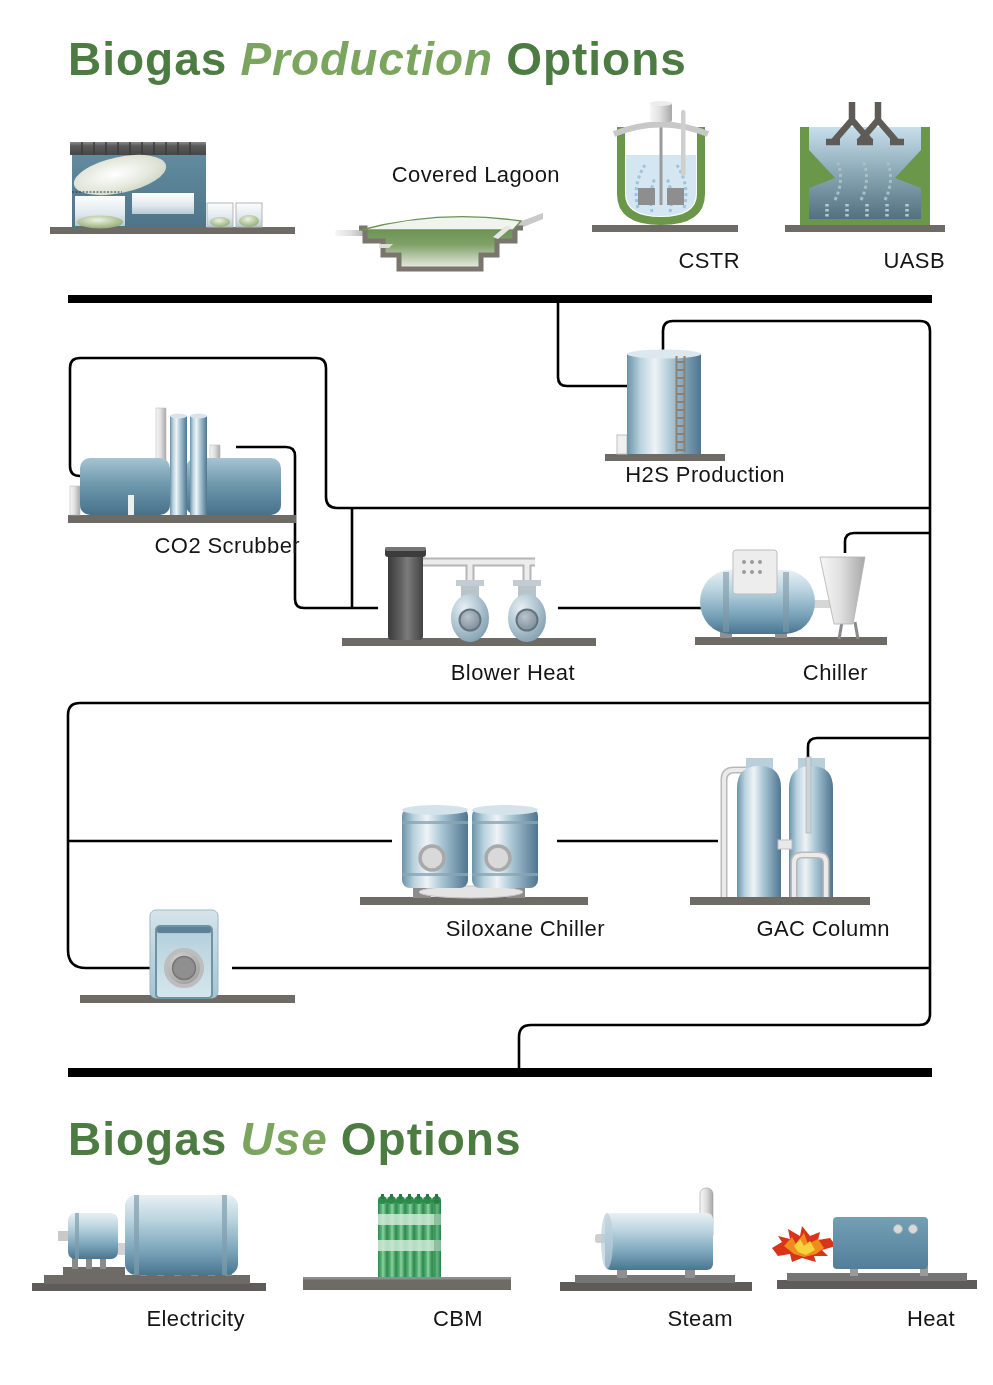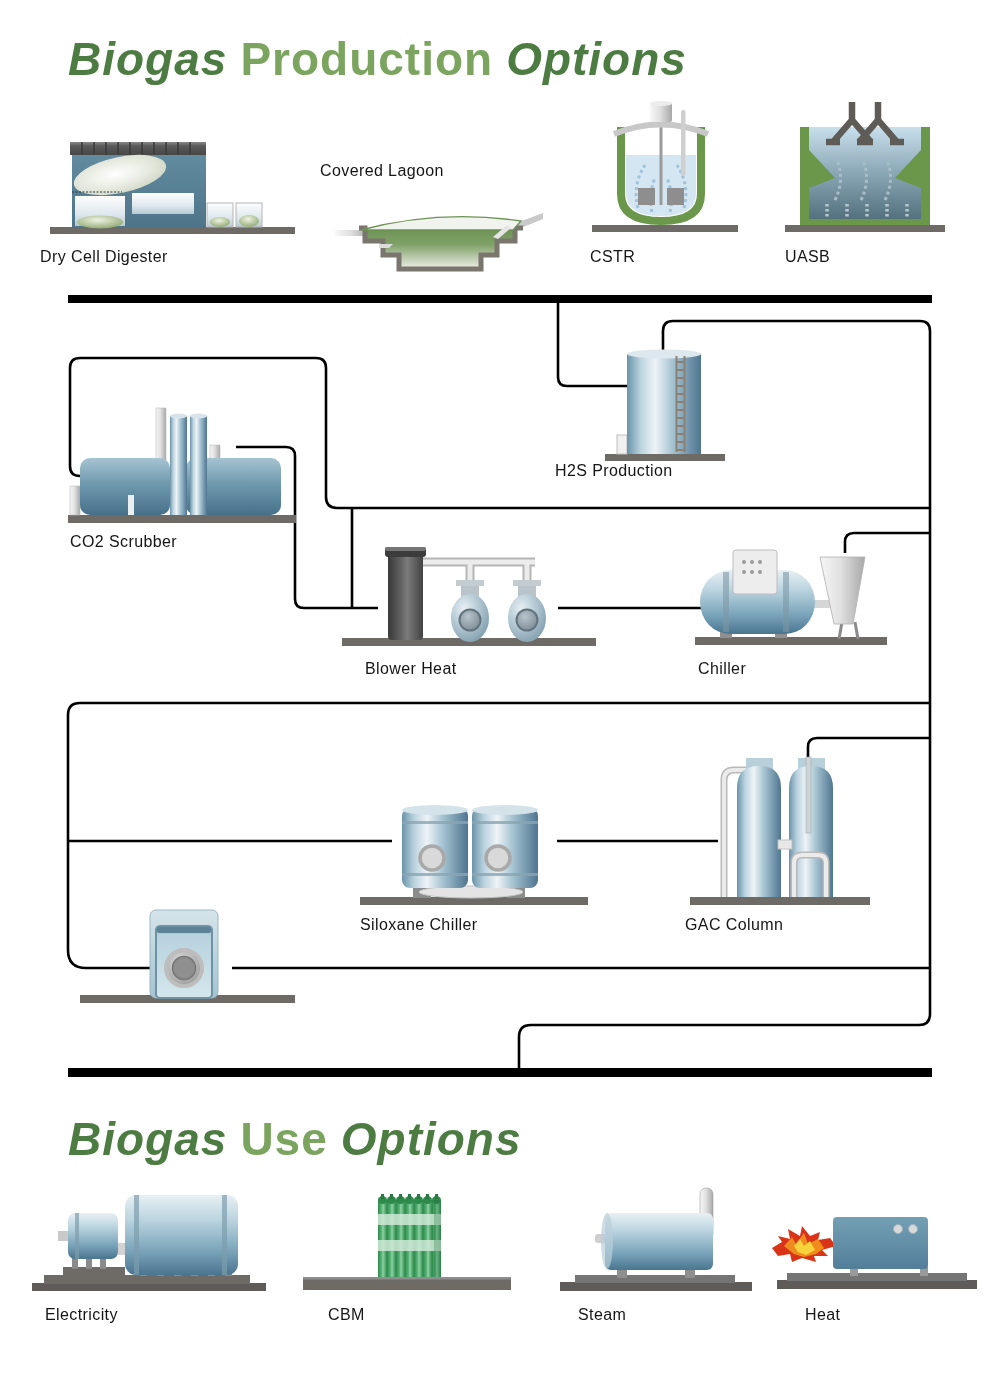--- a/index.html
+++ b/index.html
@@ -1,23 +1,23 @@
 <!DOCTYPE html>
 <html style="--dark-green: #4d7c42; --light-green: #7ba55e;"><head>
 <meta charset="utf-8">
 <style>
   html,body{margin:0;padding:0;background:#888;}
   #canvas{position:relative;width:993px;height:1385px;background:#ffffff;margin:0 auto;
           font-family:"Liberation Sans", sans-serif;overflow:hidden;}
   .abs{position:absolute;}
   .title{position:absolute;font-size:46px;font-weight:bold;letter-spacing:1px;white-space:nowrap;}
   .title span{margin-right:13px;}
-  .w-dark{color:var(--dark-green,#4d7c42);font-style:italic;}
-  .w-light{color:var(--light-green,#7ba55e);}
-  .lbl{position:absolute;font-size:16px;color:#151515;text-align:left;letter-spacing:0.4px;white-space:nowrap;}
+  .w-dark{color:var(--dark-green,#4d7c42);}
+  .w-light{color:var(--light-green,#7ba55e);font-style:italic;}
+  .lbl{position:absolute;font-size:22px;color:#151515;text-align:right;letter-spacing:0.4px;white-space:nowrap;}
   .bar{position:absolute;background:#000;}
   svg{display:block;}
 </style>
 </head>
 <body>
 
 <svg width="0" height="0" style="position:absolute" aria-hidden="true">
   <defs>
     <linearGradient id="gCylH" x1="0" y1="0" x2="1" y2="0">
       <stop offset="0" stop-color="#6a93a8"></stop>
@@ -411,21 +411,20 @@
     <g>
       <path d="M2,36 L12,30 L8,24 L20,27 L18,17 L30,24 L32,14 L40,24 L50,20 L48,28 L60,26 L66,34 L52,38 L58,44 L44,44 L46,50 L32,46 L22,50 L20,42 L8,44 Z" fill="#d93318"></path>
       <path d="M14,34 L22,25 L26,32 L34,21 L38,32 L48,27 L54,36 L46,42 L34,45 L24,42 Z" fill="#f08c1e"></path>
       <path d="M24,34 L30,27 L34,34 L40,29 L45,38 L36,43 L28,40 Z" fill="#f6d23c"></path>
     </g>
     <rect x="63" y="5" width="95" height="52" rx="4" fill="url(#gHeat)"></rect>
     <circle cx="128" cy="17" r="4.5" fill="#d9d9d9" stroke="#9fb3bd"></circle>
     <circle cx="143" cy="17" r="4.5" fill="#d9d9d9" stroke="#9fb3bd"></circle>
   </svg>
 
-  <div class="lbl" style="left:40px;top:248px;width:260px">Dry Cell Digester</div>
   <div class="lbl" style="left:320px;top:162px;width:240px">Covered Lagoon</div>
   <div class="lbl" style="left:590px;top:248px;width:150px">CSTR</div>
   <div class="lbl" style="left:785px;top:248px;width:160px">UASB</div>
 
   <div class="lbl" style="left:555px;top:462px;width:230px">H2S Production</div>
   <div class="lbl" style="left:70px;top:533px;width:230px">CO2 Scrubber</div>
   <div class="lbl" style="left:365px;top:660px;width:210px">Blower Heat</div>
   <div class="lbl" style="left:698px;top:660px;width:170px">Chiller</div>
   <div class="lbl" style="left:360px;top:916px;width:245px">Siloxane Chiller</div>
   <div class="lbl" style="left:685px;top:916px;width:205px">GAC Column</div>

